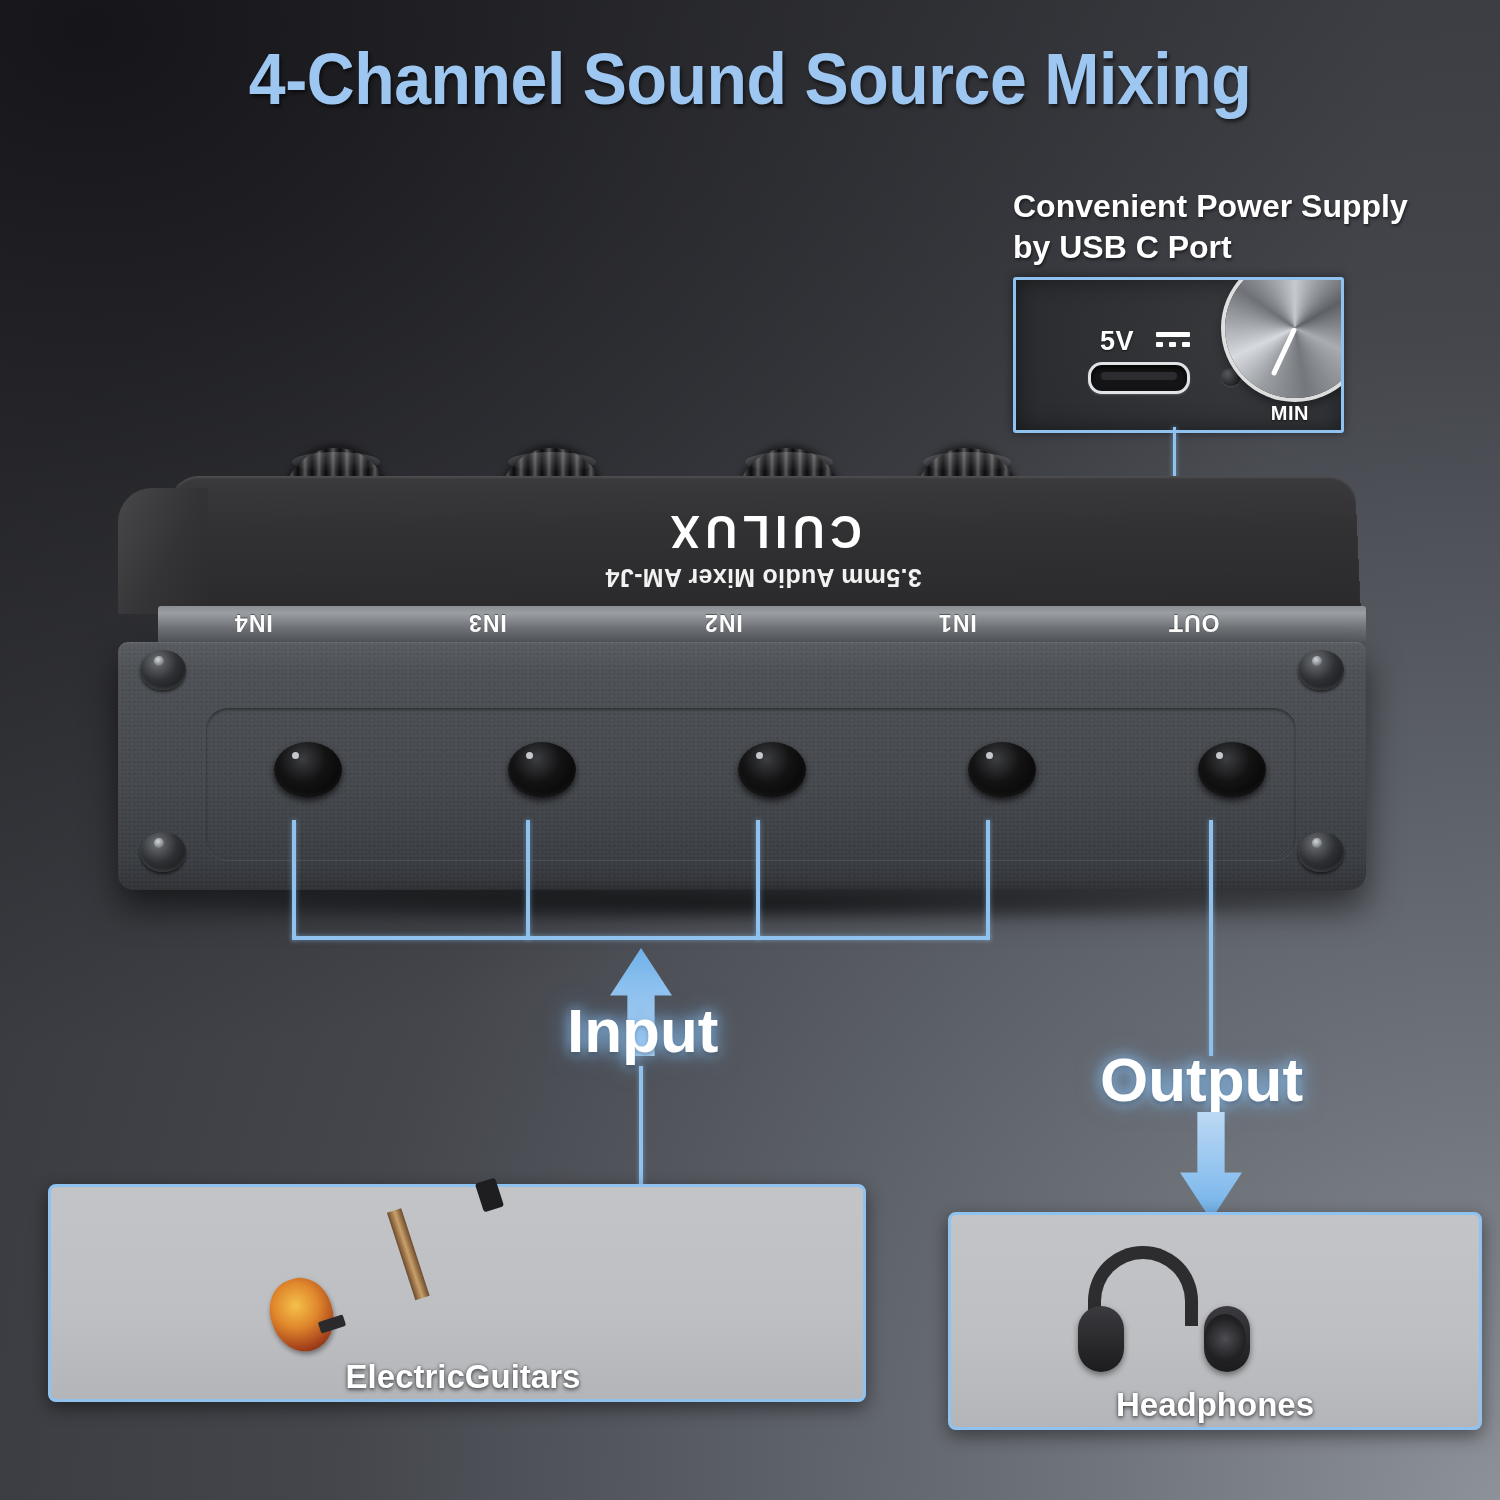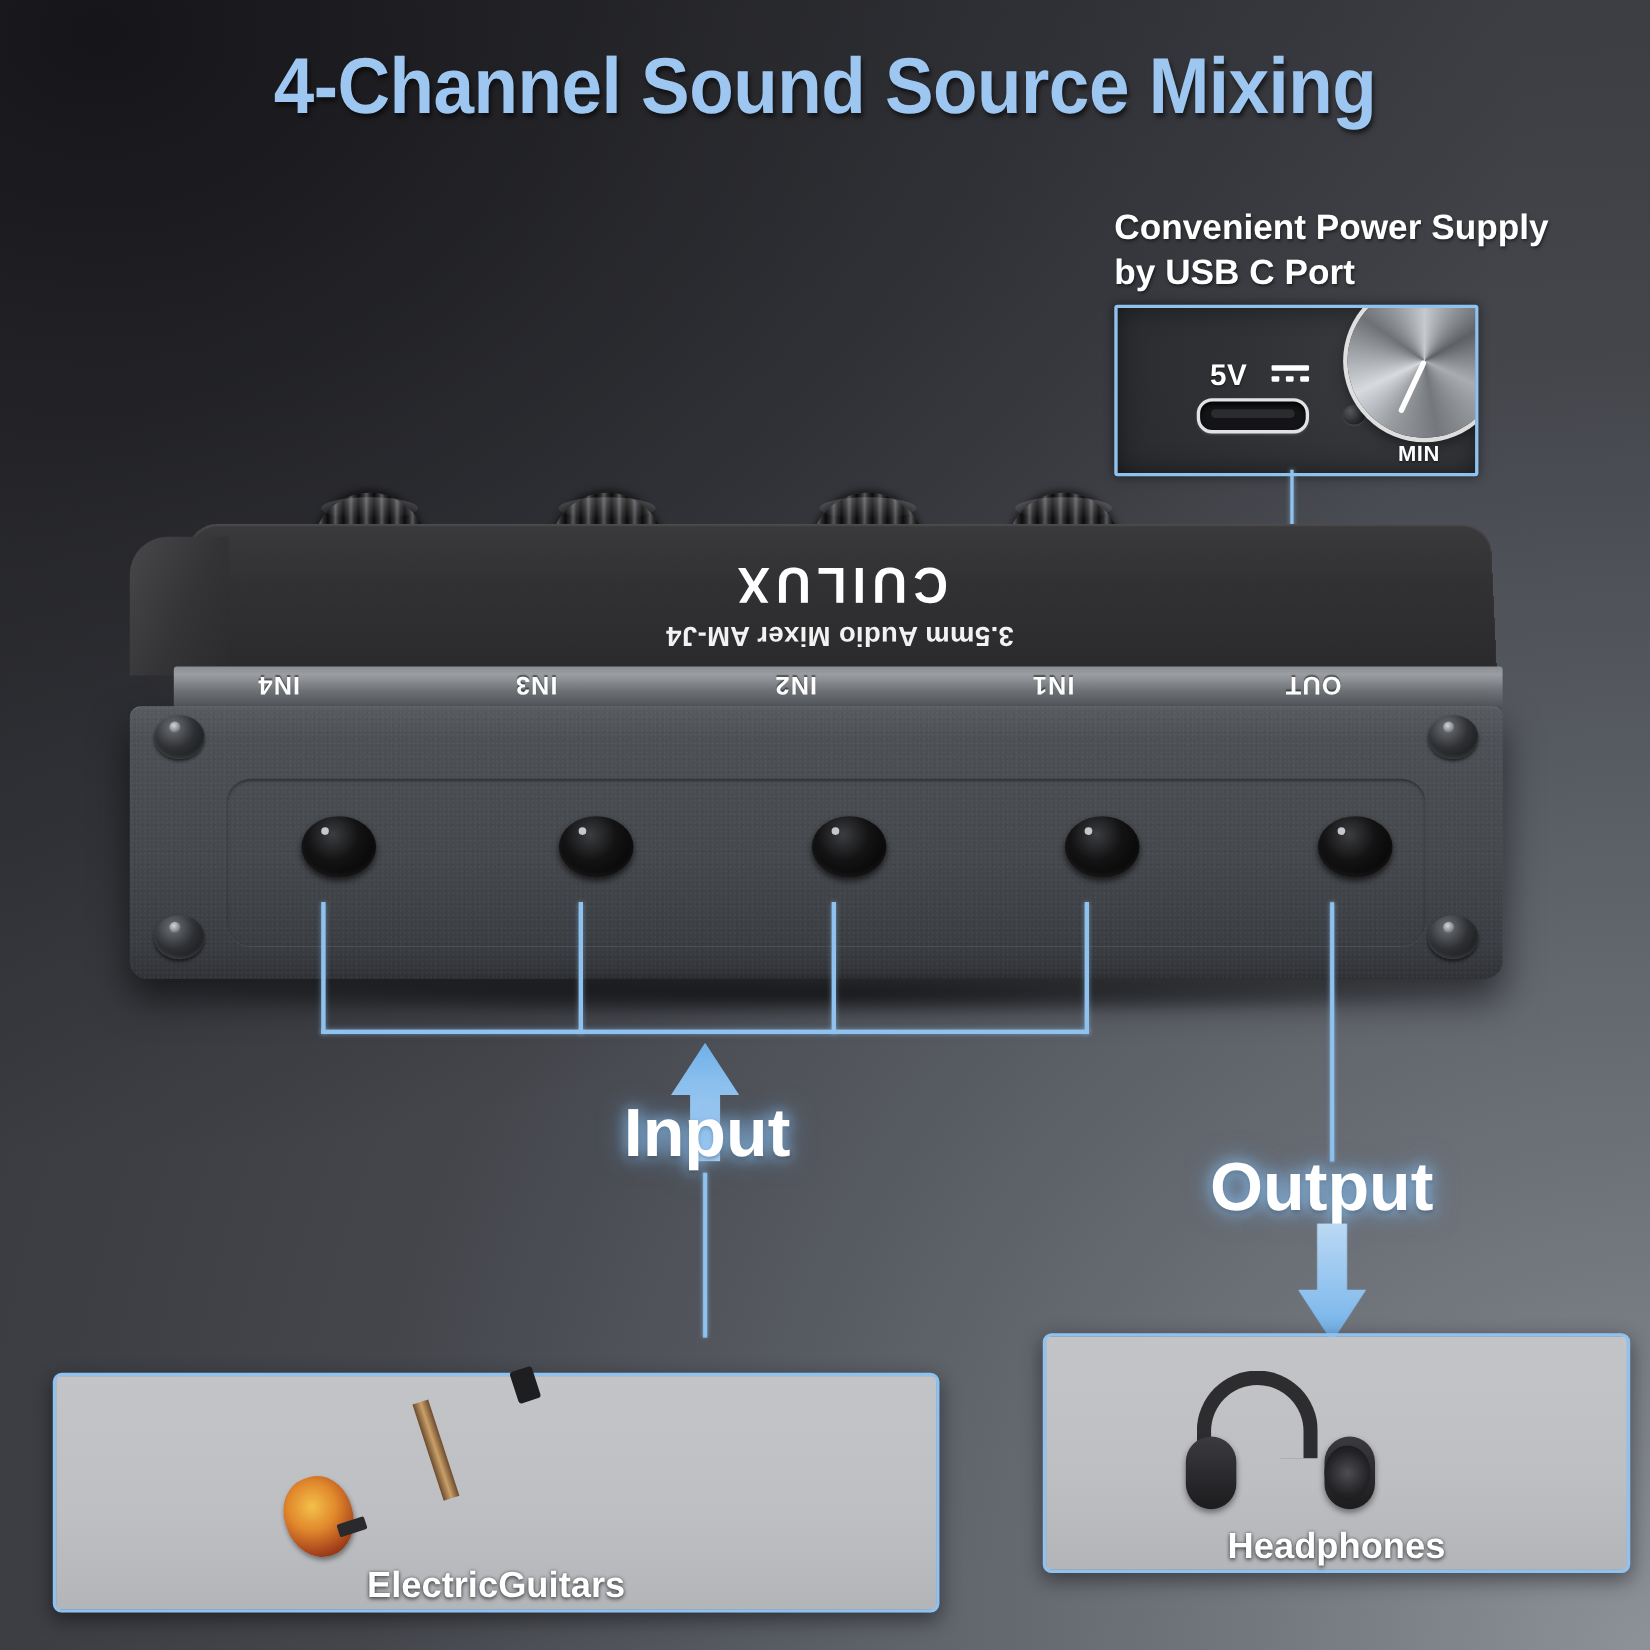--- a/index.html
+++ b/index.html
@@ -215,21 +215,21 @@
   .io-input{left:567px;top:995px;}
   .io-output{left:1072px;top:1044px;margin-left:28px;}
 
   
   .src-box{
     position:absolute;border:3px solid #8fc2ef;border-radius:8px;
     background:linear-gradient(to bottom,#c2c4c7 0%,#bdbfc2 60%,#b3b5b9 100%);
     box-shadow:0 6px 18px rgba(0,0,0,.45);
     display:flex;align-items:stretch;
   }
-  .src-left{left:48px;top:1248px;width:800px;height:212px;}
+  .src-left{left:48px;top:1184px;width:800px;height:212px;padding-left:12px;}
   .src-right{left:948px;top:1212px;width:528px;height:212px;}
   .src-cell{position:relative;flex:1;display:flex;flex-direction:column;
             align-items:center;justify-content:flex-end;padding-bottom:6px;}
   .src-art{position:relative;flex:1;width:100%;}
   .src-name{
     color:#ffffff;font-size:33px;font-weight:bold;line-height:1;
     text-shadow:0 2px 4px rgba(0,0,0,.55),0 0 3px rgba(0,0,0,.4);
     white-space:nowrap;
   }
 

